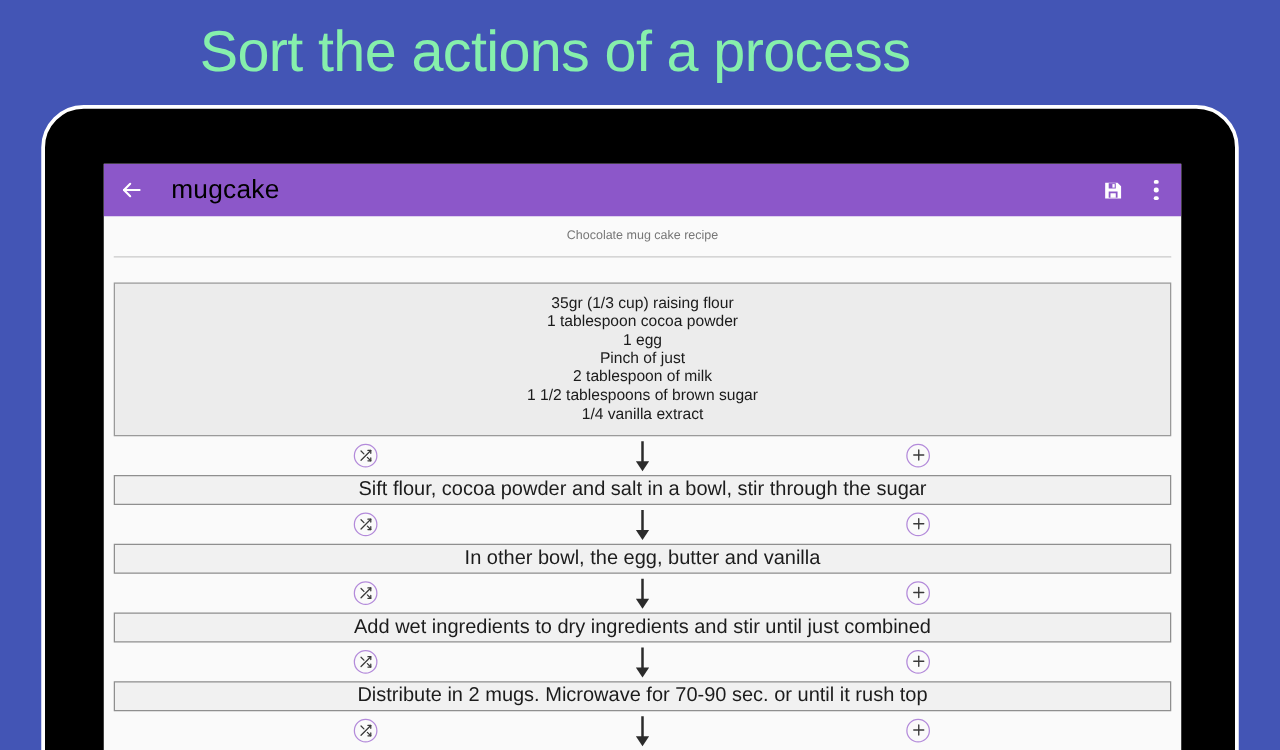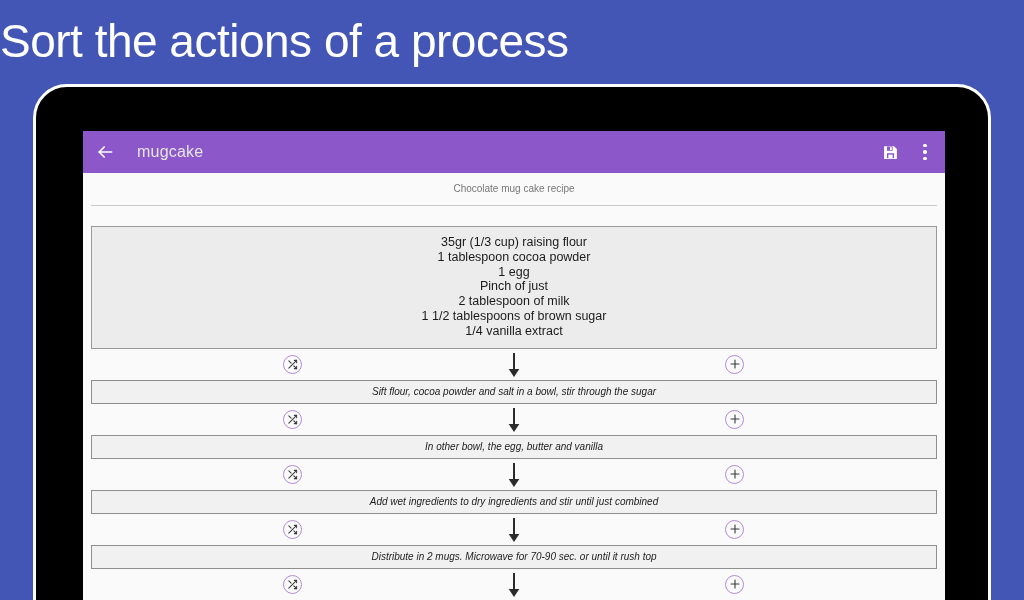--- a/index.html
+++ b/index.html
@@ -15,22 +15,22 @@
     font-family: "Liberation Sans", sans-serif;
     position: relative;
   }
 
   
   .promo-title {
     position: absolute;
     top: 12px;
     left: 0;
     width: 888px;
-    text-align: left;
-    color: #ffffff;
+    text-align: center;
+    color: #86efac;
     font-size: 46px;
     font-weight: 400;
     letter-spacing: -0.5px;
     line-height: 58px;
     white-space: nowrap;
   }
 
   
   .device-frame {
     position: absolute;
@@ -68,22 +68,22 @@
     display: flex;
     align-items: center;
     gap: 22px;
   }
   .back-icon {
     width: 20px;
     height: 20px;
     display: block;
   }
   .app-title {
-    color: #e5e5e5;
-    font-size: 16px;
+    color: #000000;
+    font-size: 21px;
     font-weight: 400;
     letter-spacing: 0.2px;
   }
   .app-bar-right {
     margin-left: auto;
     display: flex;
     align-items: center;
     gap: 20px;
   }
   .save-icon { width: 17px; height: 17px; display: block; }
@@ -174,24 +174,23 @@
   .step-box {
     margin: 0 4px;
     border: 1px solid #8f8f8f;
     background: #f1f1f1;
     height: 24px;
     display: flex;
     align-items: center;
     justify-content: center;
   }
   .step-text {
-    font-size: 10px;
+    font-size: 16px;
     color: #1c1c1c;
     white-space: nowrap;
-    font-style: italic;
   }
 </style>
 </head>
 <body>
 
 <div class="promo-title">Sort the actions of a process</div>
 
 <div class="device-frame">
 
   <div class="app-screen">

